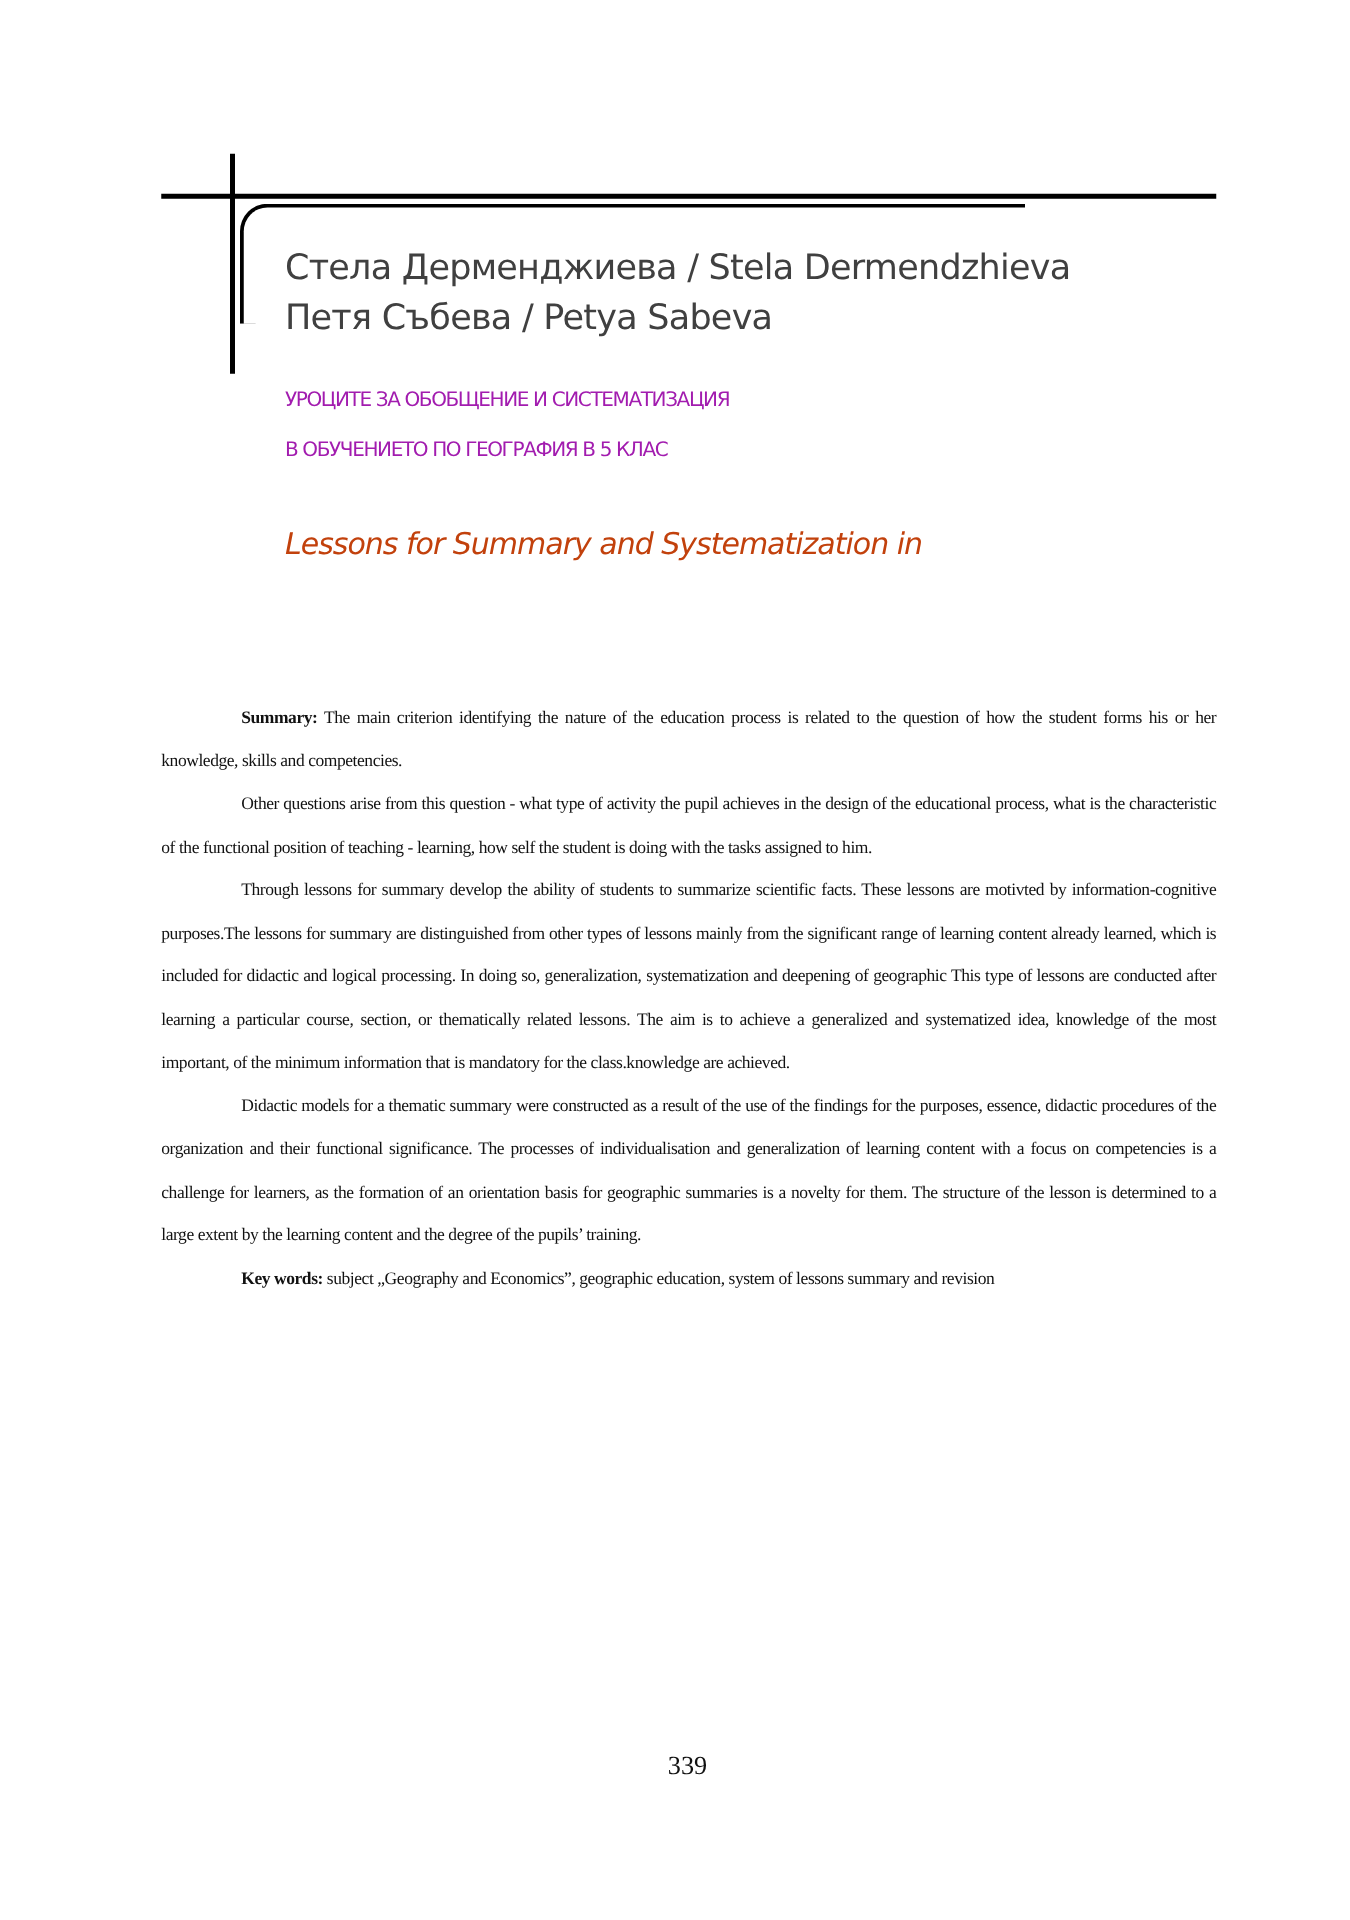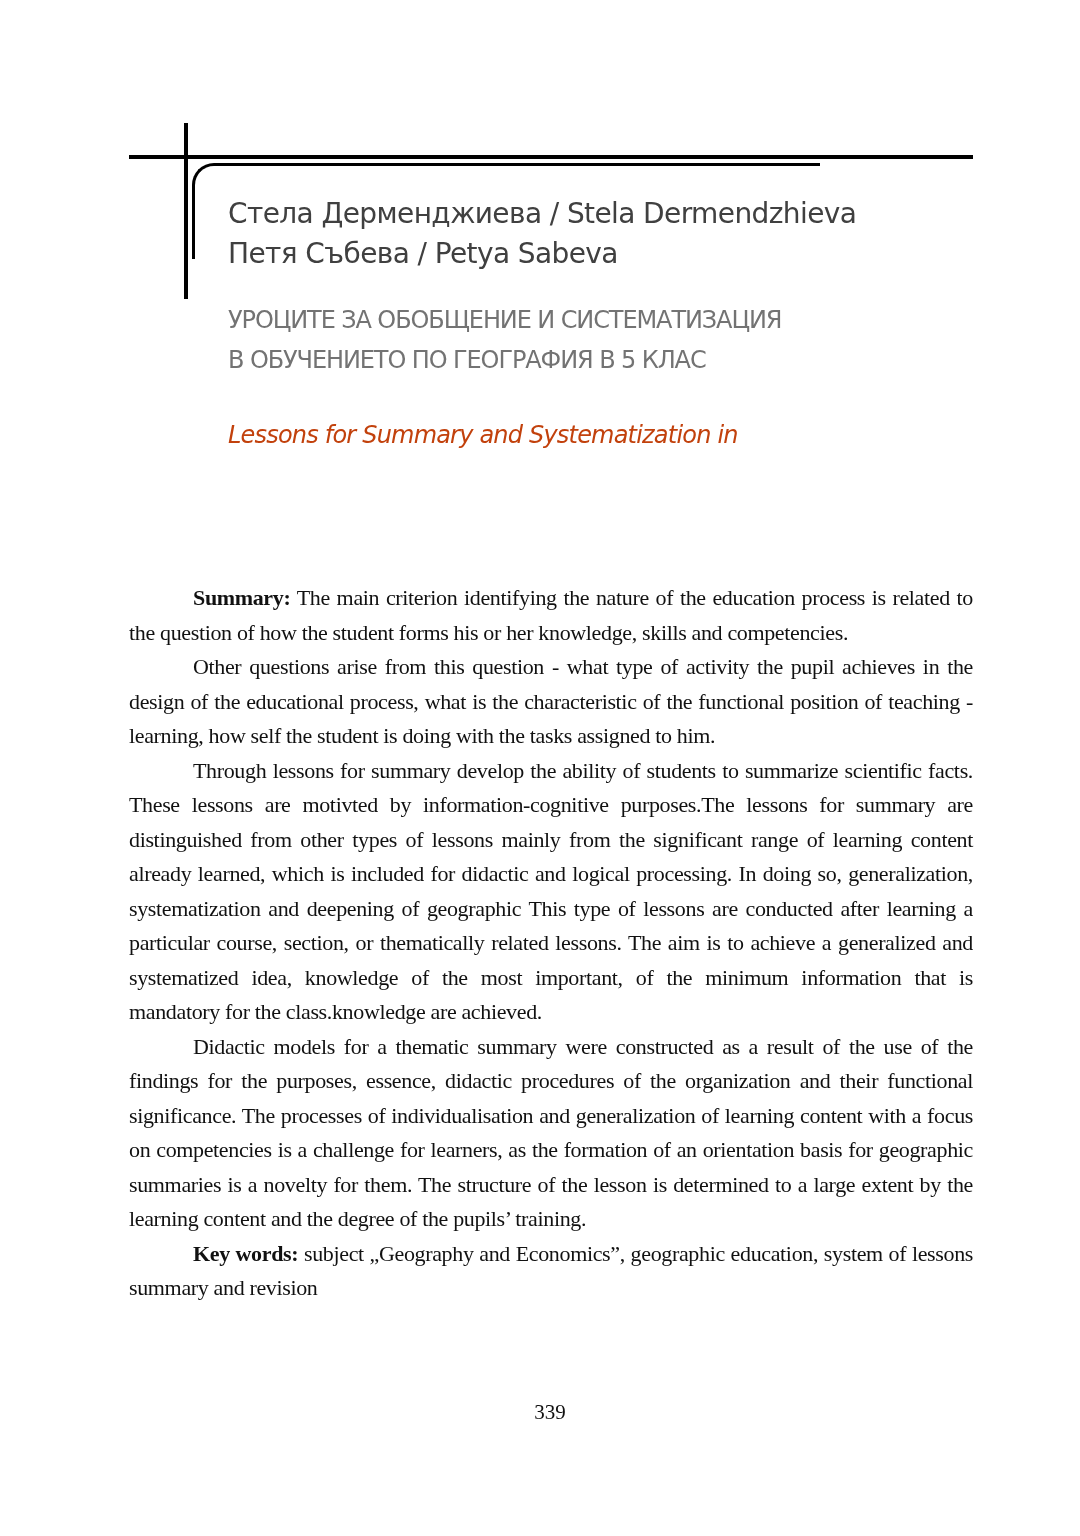--- a/index.html
+++ b/index.html
@@ -49,49 +49,48 @@
       font-size: 28px;
       line-height: 40px;
       letter-spacing: -0.6px;
       color: #404040;
     }
     .title-bg {
       position: absolute;
       left: 228px;
       top: 300px;
       font-family: "DejaVu Sans", sans-serif;
-      font-size: 24px;
+      font-size: 16px;
       line-height: 40px;
       letter-spacing: -1.1px;
-      color: #737373;
+      color: #a21caf;
       text-transform: uppercase;
     }
     .title-en {
       position: absolute;
       left: 228px;
       top: 416px;
       font-family: "DejaVu Sans", sans-serif;
       font-style: italic;
       font-size: 24px;
       line-height: 38px;
       letter-spacing: -0.8px;
       color: #c2410c;
     }
     .body-text {
       position: absolute;
       left: 129px;
       top: 558px;
       width: 844px;
       font-family: "Liberation Serif", serif;
-      font-size: 22px;
+      font-size: 14px;
       line-height: 34.5px;
       color: #111;
       text-align: justify;
       letter-spacing: -0.35px;
-      margin-top: 23px;
     }
     .body-text p {
       margin: 0;
       text-indent: 64px;
     }
     .body-text b {
       font-weight: bold;
     }
     .page-number {
       position: absolute;

